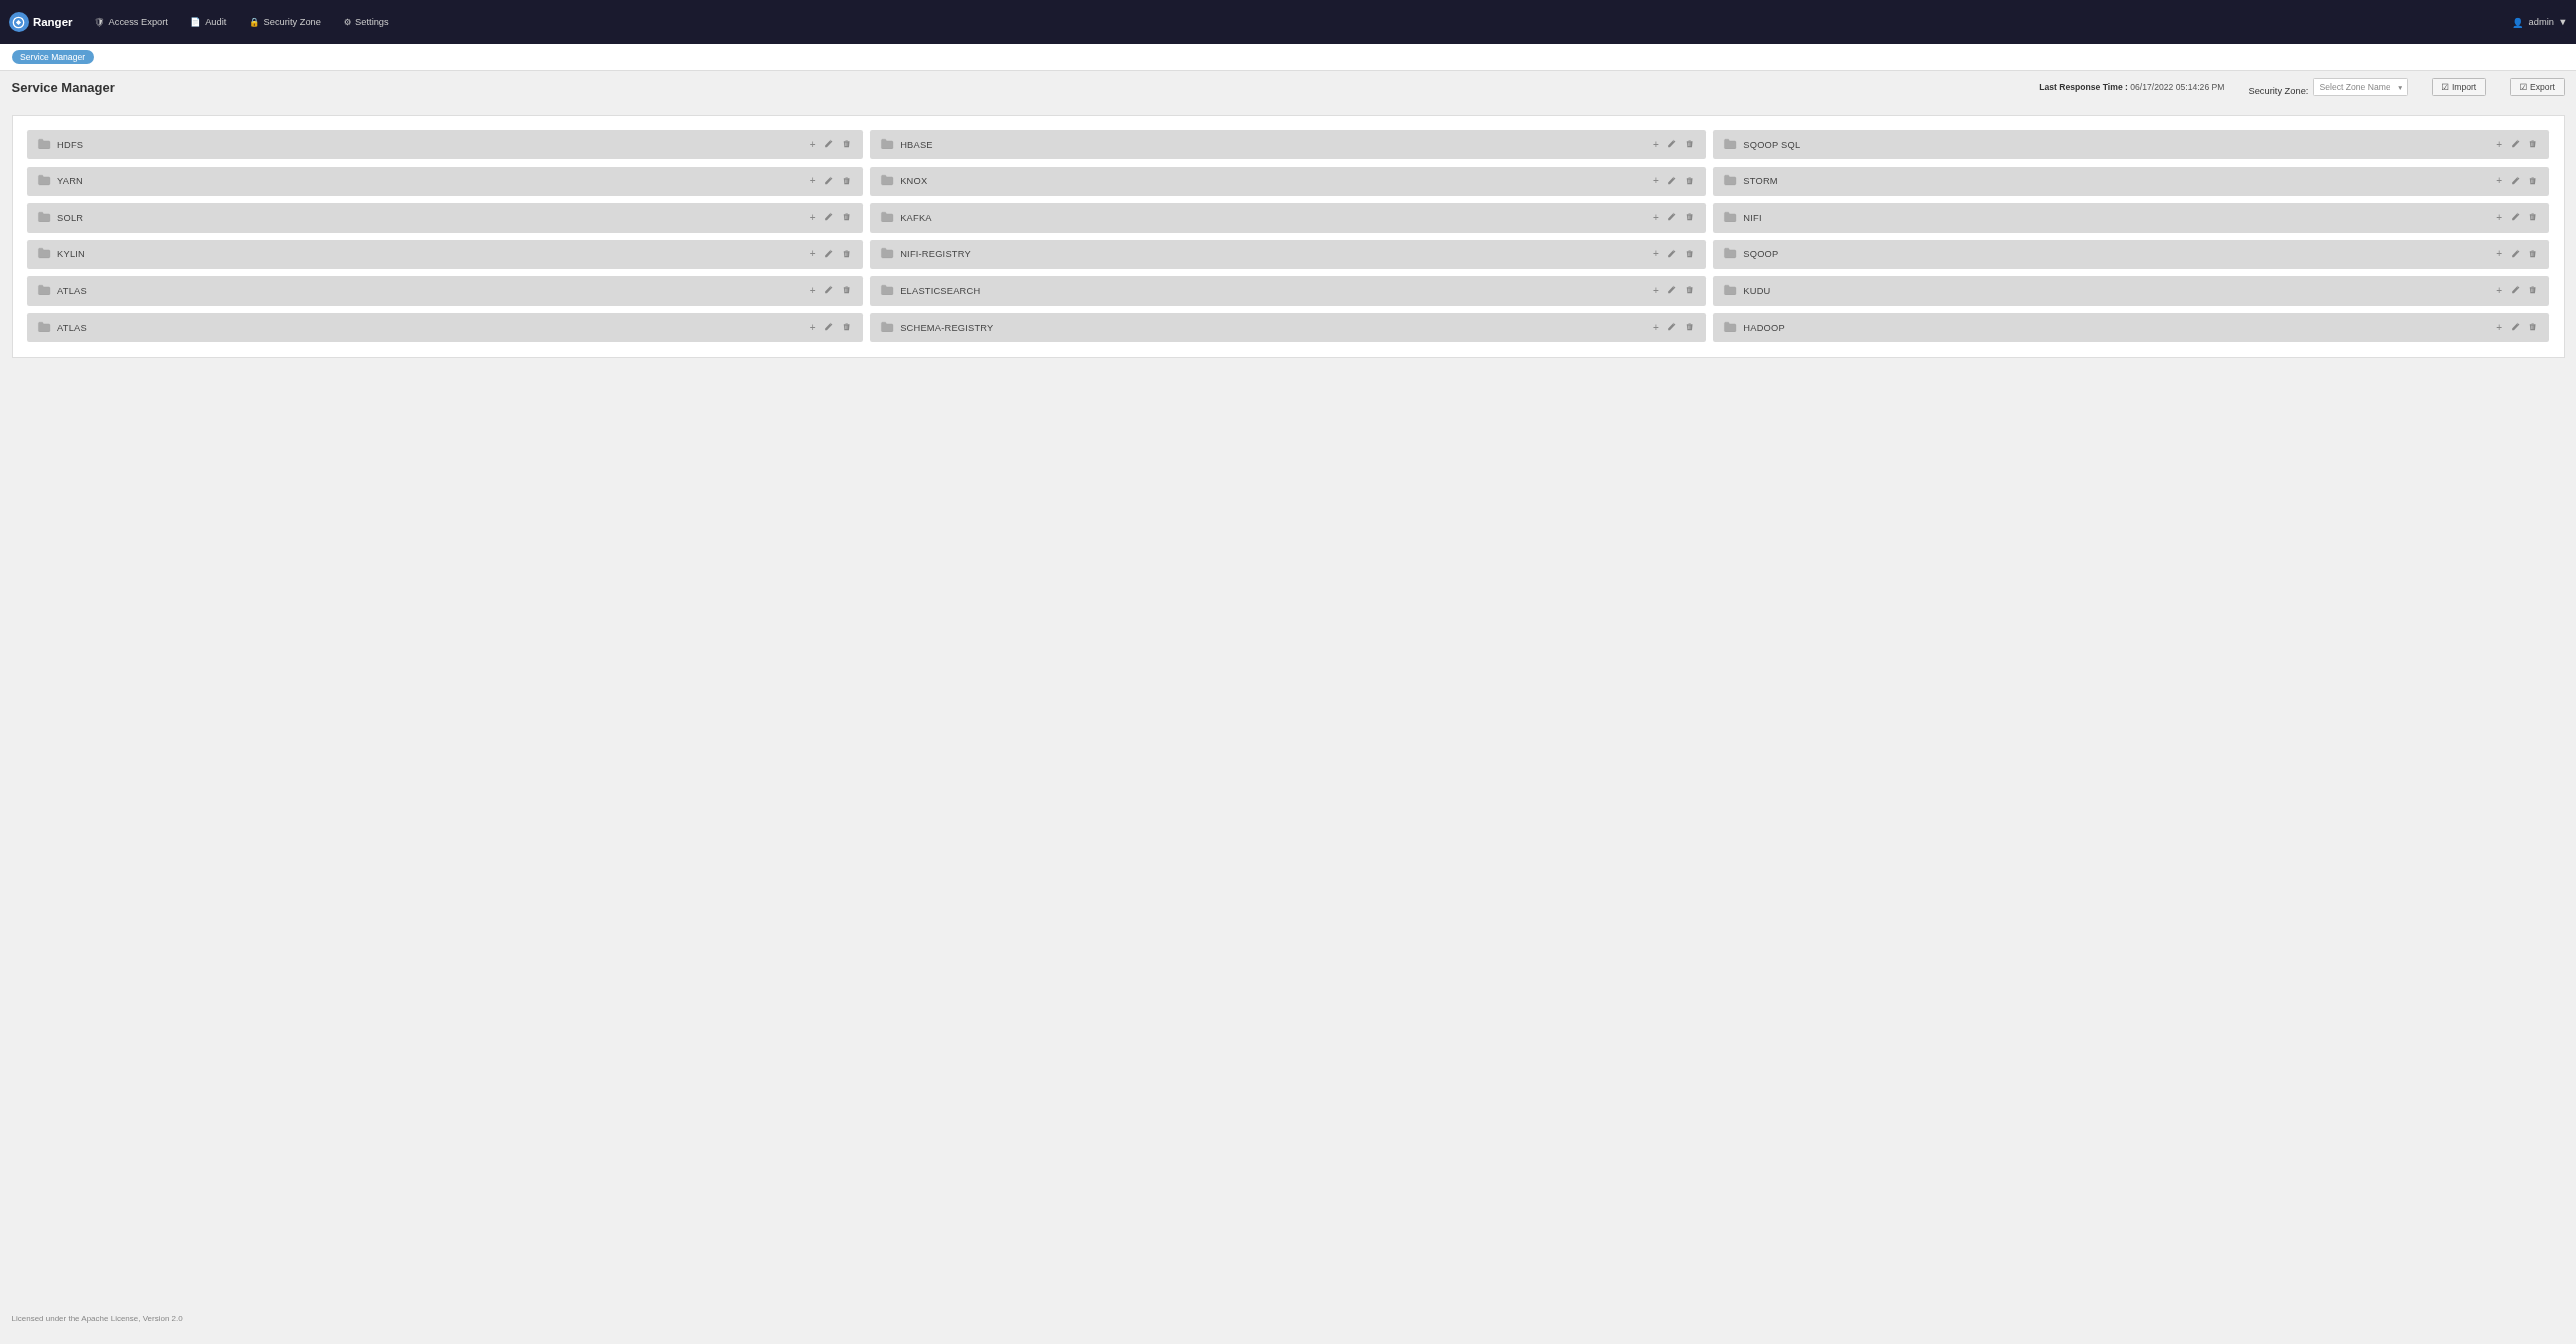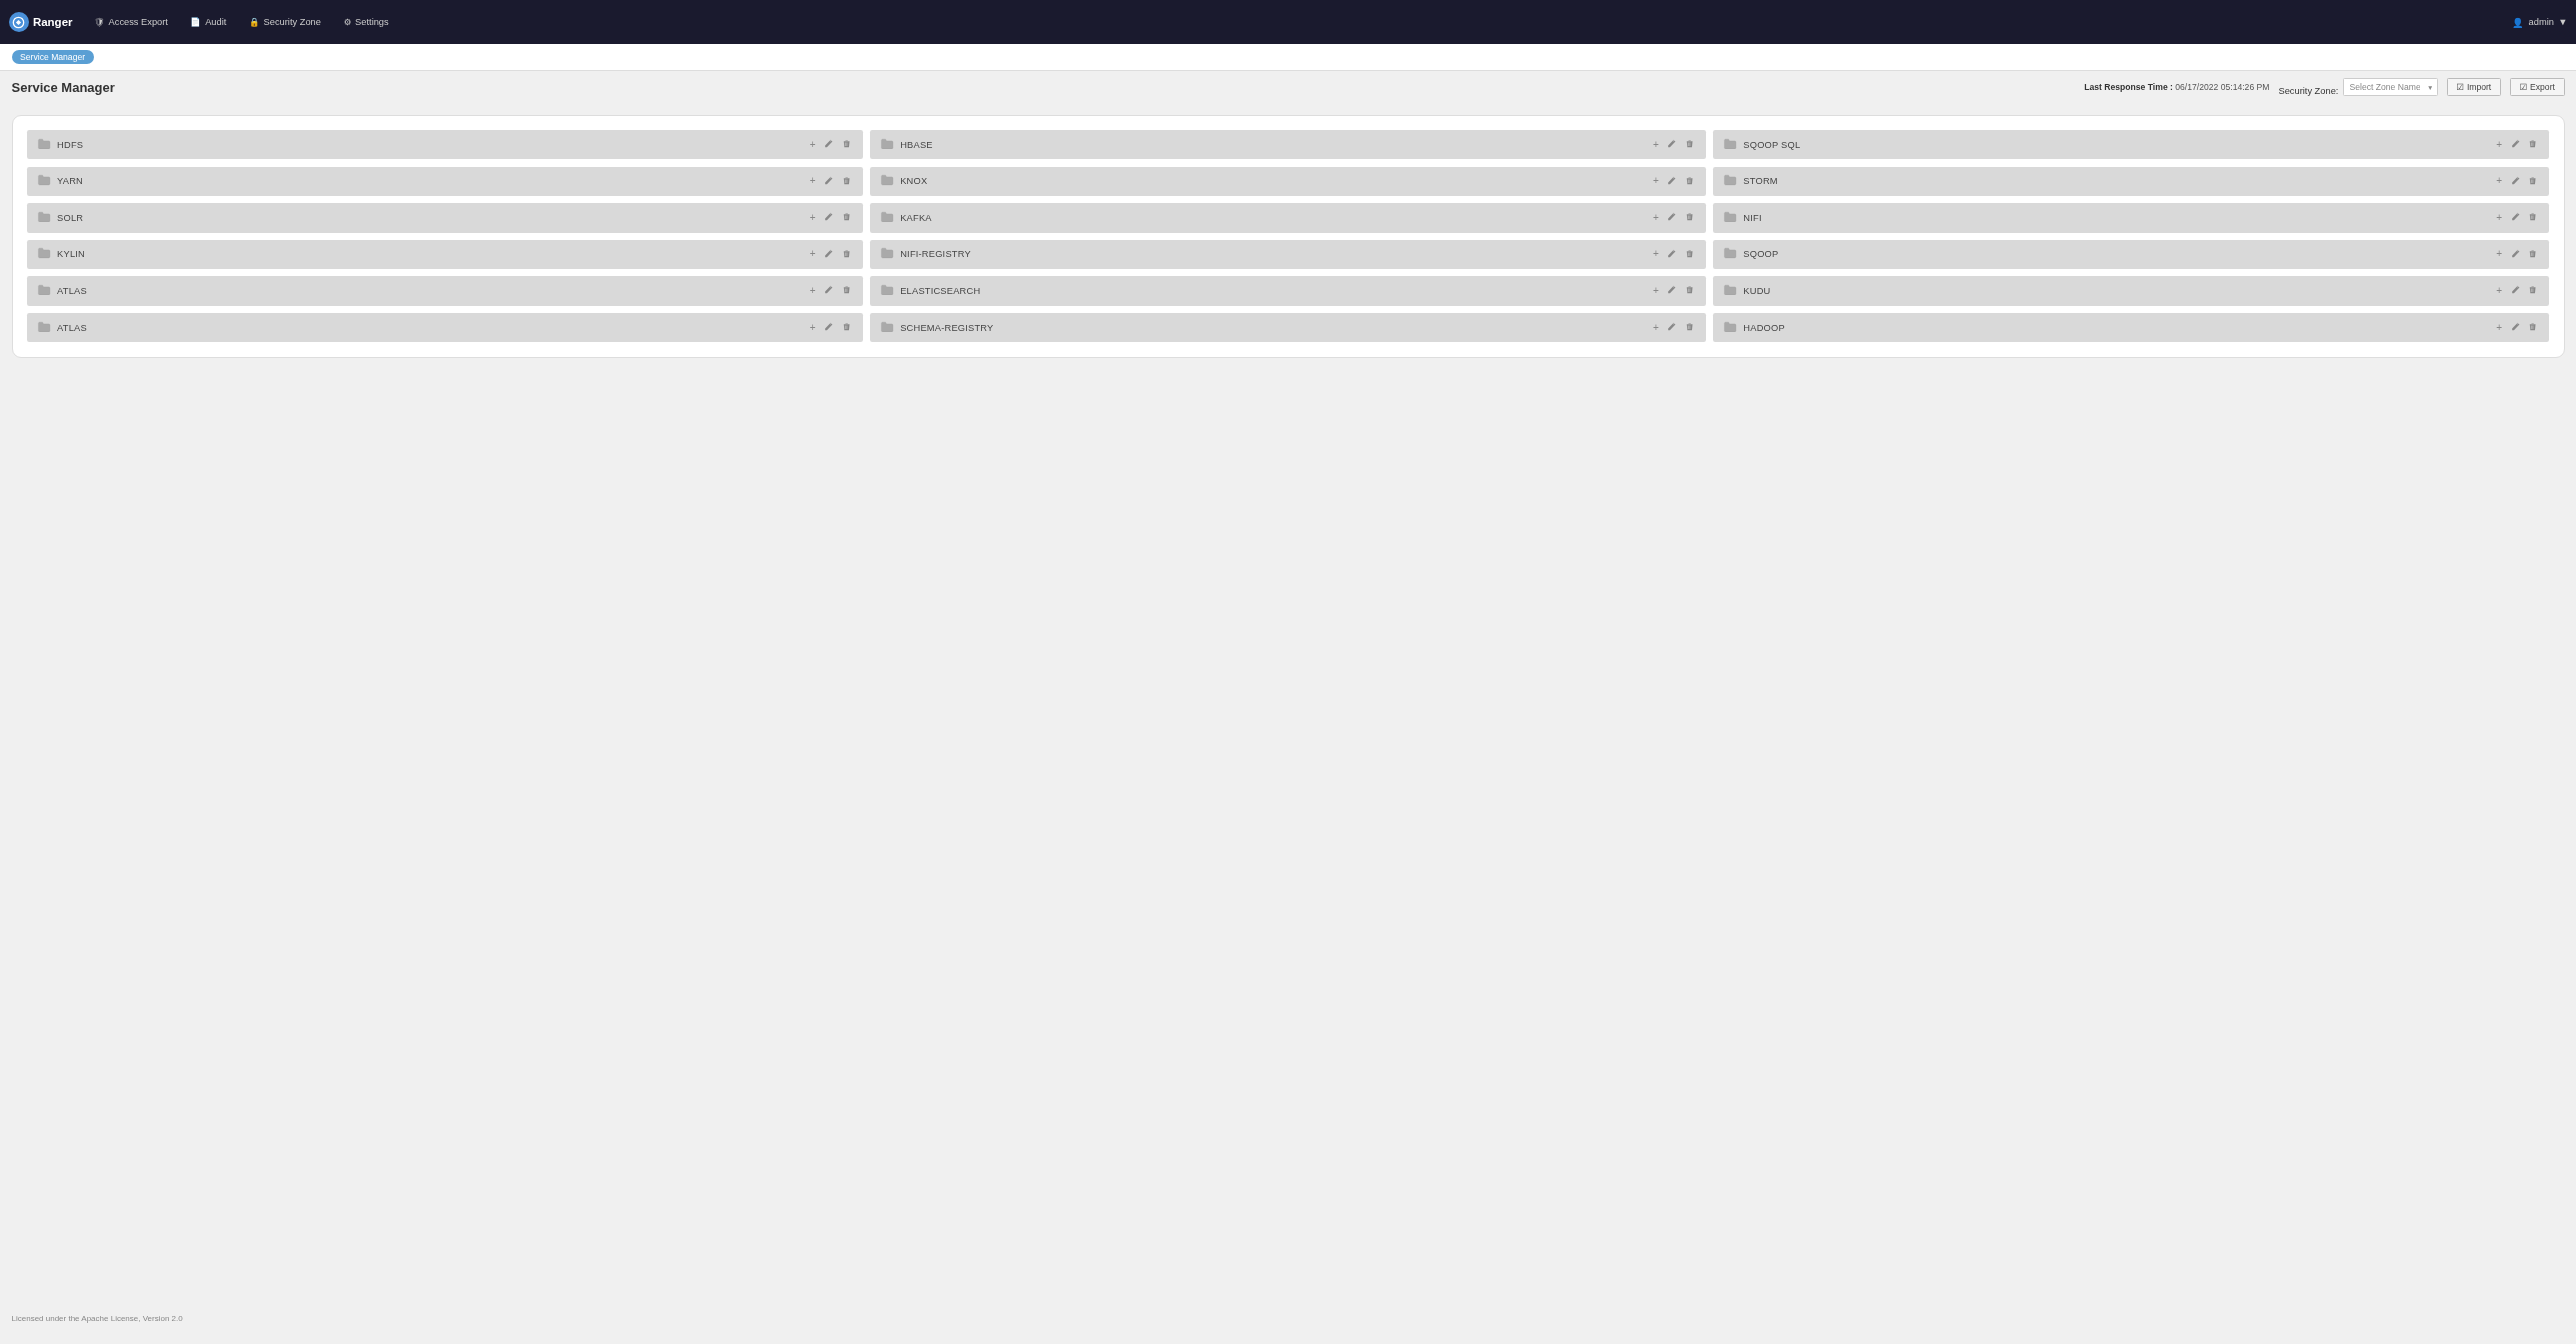--- a/index.html
+++ b/index.html
@@ -83,21 +83,21 @@
       background: #f0f0f0;
     }
     .page-title {
       font-size: 13px;
       font-weight: bold;
       color: #333;
     }
     .header-controls {
       display: flex;
       align-items: center;
-      gap: 9px;
+      gap: 24px;
     }
     .last-response {
       font-size: 8.6px;
       color: #555;
     }
     .last-response strong { font-weight: bold; color: #333; }
     .security-zone-filter {
       display: flex;
       align-items: flex-end;
       gap: 4.3px;
@@ -142,21 +142,21 @@
       gap: 2.9px;
     }
 
     
     .main-content {
       padding: 11.5px;
     }
     .services-container {
       background: #fff;
       border: 0.7px solid #ddd;
-      border-radius: 9px;
+      border-radius: 0;
       padding: 14.4px;
     }
     .services-grid {
       display: grid;
       grid-template-columns: repeat(3, 1fr);
       gap: 7.2px;
     }
     .service-card {
       background: #d9d9d9;
       border-radius: 2.2px;

